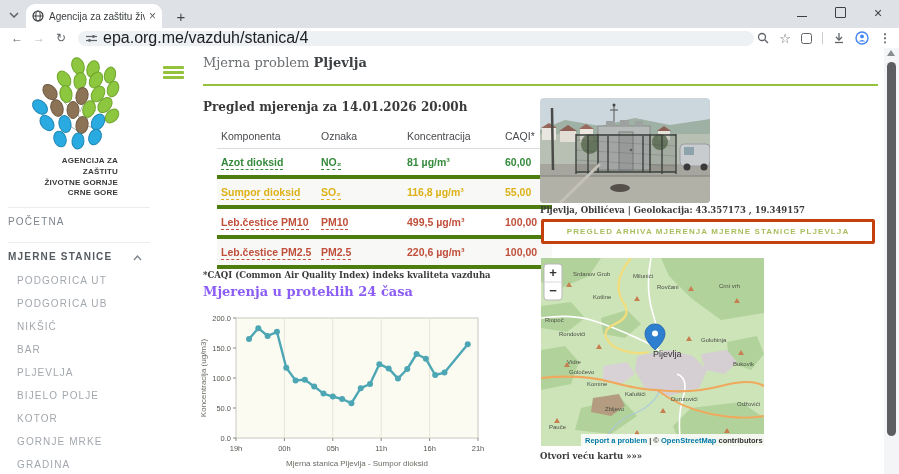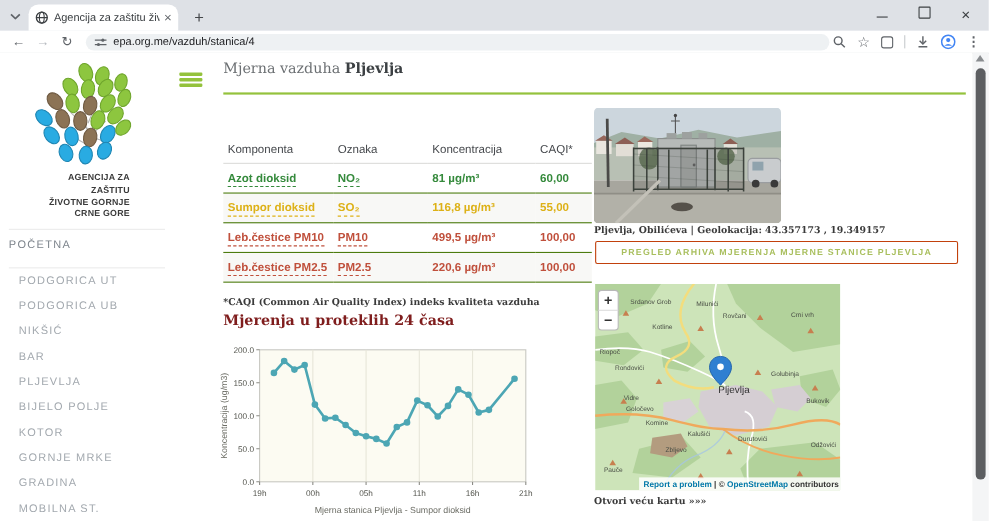--- a/index.html
+++ b/index.html
@@ -12,21 +12,21 @@
   .tab-close{font-size:12px;color:#5f6368;margin-left:4px;cursor:pointer;line-height:1;}
   .newtab{position:absolute;left:170px;top:5px;width:22px;height:22px;font-size:15px;color:#44474a;display:flex;align-items:center;justify-content:center;cursor:pointer;}
   .win-controls{position:absolute;right:6px;top:0;height:26px;display:flex;align-items:center;gap:24px;padding-right:8px;}
   .wc{color:#3c4043;font-size:11px;width:14px;text-align:center;cursor:pointer;}
   .wc-min{display:inline-block;width:10px;height:1.5px;background:#3c4043;}
   .wc-max{display:inline-block;width:9px;height:9px;border:1.2px solid #3c4043;border-radius:1px;}
   .toolbar{position:absolute;left:0;top:28px;width:899px;height:20px;background:#fff;border-bottom:1px solid #d6d9dc;display:flex;align-items:center;}
   .navbtn{font-size:12px;color:#5f6368;width:22px;text-align:center;cursor:pointer;}
   .navbtn.fwd{color:#b6babf;}
   .urlbar{margin-left:6px;width:660px;height:15px;background:#eef1f3;border-radius:9px;display:flex;align-items:center;padding:0 8px;}
-  .url-text{font-size:10px;color:#202124;margin-left:6px;}
+  .url-text{font-size:16px;color:#202124;margin-left:6px;}
   .tb-right{position:absolute;right:8px;top:28px;height:20px;display:flex;align-items:center;gap:10px;}
   .tb-ic{color:#5f6368;font-size:11px;cursor:pointer;display:flex;align-items:center;}
   .tb-divider{width:1px;height:12px;background:#c8cbce;}
   .tabgroup-ic{width:9px;height:9px;border:1.3px solid #5f6368;border-radius:2.5px;}
   
   .page{position:absolute;left:0;top:48px;width:884px;height:426px;background:#fff;}
   
   .sidebar{position:absolute;left:0;top:0;width:160px;height:426px;background:#fff;}
   .logo-wrap{padding-top:6px;text-align:center;}
   .logo-text{font-family:"Liberation Sans",sans-serif;font-weight:bold;font-size:8px;color:#3a3a3a;line-height:1.35;text-align:right;width:88px;margin:2px auto 0 30px;letter-spacing:.2px;}
@@ -37,34 +37,34 @@
   .chev-up{position:absolute;right:18px;top:9px;}
   
   .main{position:absolute;left:160px;top:0;width:724px;height:426px;background:#fff;}
   .hamburger{position:absolute;left:3px;top:18px;width:21px;cursor:pointer;}
   .hamburger div{height:2.5px;background:#94c23c;margin-bottom:2.5px;border-radius:1px;}
   .page-title{position:absolute;left:43px;top:7px;font-family:"DejaVu Serif",serif;font-size:13px;color:#6b6f72;}
   .page-title b{color:#3c4043;}
   .green-rule{position:absolute;left:43px;top:36px;width:675px;height:2px;background:#94c23c;}
   .sec-heading{position:absolute;left:43px;top:52px;font-family:"DejaVu Serif",serif;font-weight:bold;font-size:12px;color:#3a3a3a;}
   
-  .mtable{position:absolute;left:43px;top:77px;width:335px;border-collapse:collapse;font-size:10.5px;}
+  .mtable{position:absolute;left:57px;top:77px;width:335px;border-collapse:collapse;font-size:10.5px;}
   .mtable th{text-align:left;font-weight:normal;color:#474a4e;padding:5px 4px 6px 4px;border-bottom:1px solid #dcdcda;font-size:10.5px;}
-  .mtable td{padding:7px 4px;border-bottom:1px solid #4d7c0f;font-weight:bold;}
+  .mtable td{padding:7px 4px;border-bottom:4px solid #4d7c0f;font-weight:bold;}
   .mtable tr:nth-child(even) td{background:#f8f8f6;}
   .u-dash{border-bottom:1px dashed currentColor;padding-bottom:1px;}
   .note{position:absolute;left:43px;top:222px;font-family:"DejaVu Serif",serif;font-weight:bold;font-size:8.5px;color:#3a3a3a;}
-  .chart-head{position:absolute;left:43px;top:236px;font-family:"DejaVu Serif",serif;font-weight:bold;font-size:13px;color:#7f1d1d;}
+  .chart-head{position:absolute;left:43px;top:236px;font-family:"DejaVu Serif",serif;font-weight:bold;font-size:13px;color:#8b5cf6;}
   .chart-box{position:absolute;left:36px;top:262px;}
   .ctick{font-size:7.5px;fill:#55564f;font-family:"Liberation Sans",sans-serif;}
   .caxis{font-size:8px;fill:#6b6c64;font-family:"Liberation Sans",sans-serif;}
   
   .photo{position:absolute;left:380px;top:50px;width:170px;height:105px;border-radius:4px;overflow:hidden;}
   .photo-caption{position:absolute;left:380px;top:157px;font-family:"DejaVu Serif",serif;font-weight:bold;font-size:8.5px;color:#3a3a3a;}
-  .archive-btn{position:absolute;left:381px;top:171px;width:328px;height:19px;border:1px solid #c2410c;border-radius:2px;background:#fff;color:#a9bf5e;font-size:8px;font-weight:bold;letter-spacing:1.1px;display:flex;align-items:center;justify-content:center;cursor:pointer;font-family:"Liberation Sans",sans-serif;}
+  .archive-btn{position:absolute;left:381px;top:171px;width:328px;height:19px;border:3px solid #c2410c;border-radius:2px;background:#fff;color:#a9bf5e;font-size:8px;font-weight:bold;letter-spacing:1.1px;display:flex;align-items:center;justify-content:center;cursor:pointer;font-family:"Liberation Sans",sans-serif;}
   .mapbox{position:absolute;left:381px;top:210px;width:223px;height:188px;overflow:hidden;cursor:grab;}
   .maplabel{font-size:6px;fill:#4a4f46;font-family:"Liberation Sans",sans-serif;}
   .maplabel-big{font-size:9px;fill:#333;font-family:"Liberation Sans",sans-serif;}
   .attr-text{font-size:7.5px;font-family:"Liberation Sans",sans-serif;font-weight:bold;}
   .open-map{position:absolute;left:380px;top:403px;font-family:"DejaVu Serif",serif;font-weight:bold;font-size:8.5px;color:#3a3a3a;cursor:pointer;}
   
   .scrollbar{position:absolute;right:0;top:48px;width:15px;height:426px;background:#f4f5f6;}
   .sb-up{position:absolute;top:2px;left:3px;width:0;height:0;border-left:4.5px solid transparent;border-right:4.5px solid transparent;border-bottom:6px solid #8a8d90;cursor:pointer;}
   .sb-thumb{position:absolute;top:14px;left:3px;width:9px;height:374px;background:#5c5e61;border-radius:5px;cursor:pointer;}
 </style>
@@ -180,20 +180,28 @@
         </svg>
         <div class="logo-text">
           <div>AGENCIJA ZA ZAŠTITU</div>
           <div>ŽIVOTNE GORNJE</div>
           <div>CRNE GORE</div>
         </div>
       </div>
       <div class="side-div"></div>
       <div class="side-item">POČETNA</div>
       <div class="side-div"></div>
+      <div class="side-item side-head">
+        <span>MJERNE STANICE</span>
+        <span class="chev-up">
+          <svg width="9" height="6" viewBox="0 0 9 6">
+              <polyline points="1,5 4.5,1 8,5" fill="none" stroke="#7c838b" stroke-width="1.3"></polyline>
+            </svg>
+        </span>
+      </div>
       <div>
         <div class="side-item side-sub">PODGORICA UT</div>
         <div class="side-item side-sub">PODGORICA UB</div>
         <div class="side-item side-sub">NIKŠIĆ</div>
         <div class="side-item side-sub">BAR</div>
         <div class="side-item side-sub">PLJEVLJA</div>
         <div class="side-item side-sub">BIJELO POLJE</div>
         <div class="side-item side-sub">KOTOR</div>
         <div class="side-item side-sub">GORNJE MRKE</div>
         <div class="side-item side-sub">GRADINA</div>
@@ -201,22 +209,23 @@
       </div>
 
     </div>
 
     <div class="main">
       <div class="hamburger">
           <div></div>
           <div></div>
           <div></div>
         </div>
-      <div class="page-title"><span>Mjerna vazduha </span><b>Pljevlja</b></div>
+      <div class="page-title"><span>Mjerna problem </span><b>Pljevlja</b></div>
       <div class="green-rule"></div>
+      <div class="sec-heading">Pregled mjerenja za 14.01.2026 20:00h</div>
 
       <table class="mtable">
         <thead>
           <tr>
             <th style="width:92px;">Komponenta</th>
             <th style="width:78px;">Oznaka</th>
             <th style="width:90px;">Koncentracija</th>
             <th>CAQI*</th>
           </tr>
         </thead>

